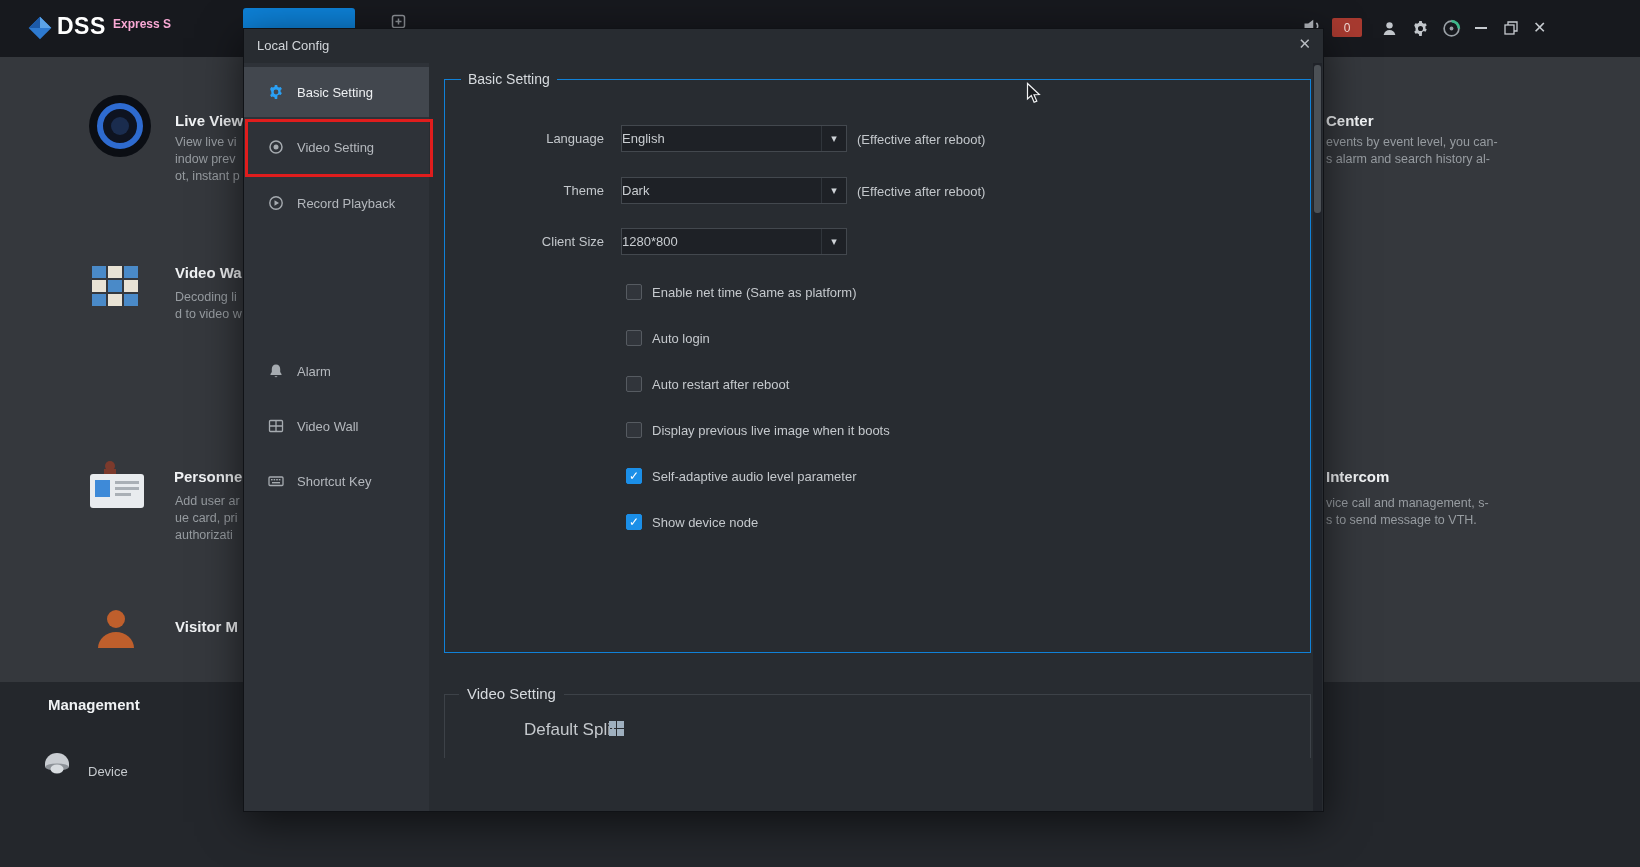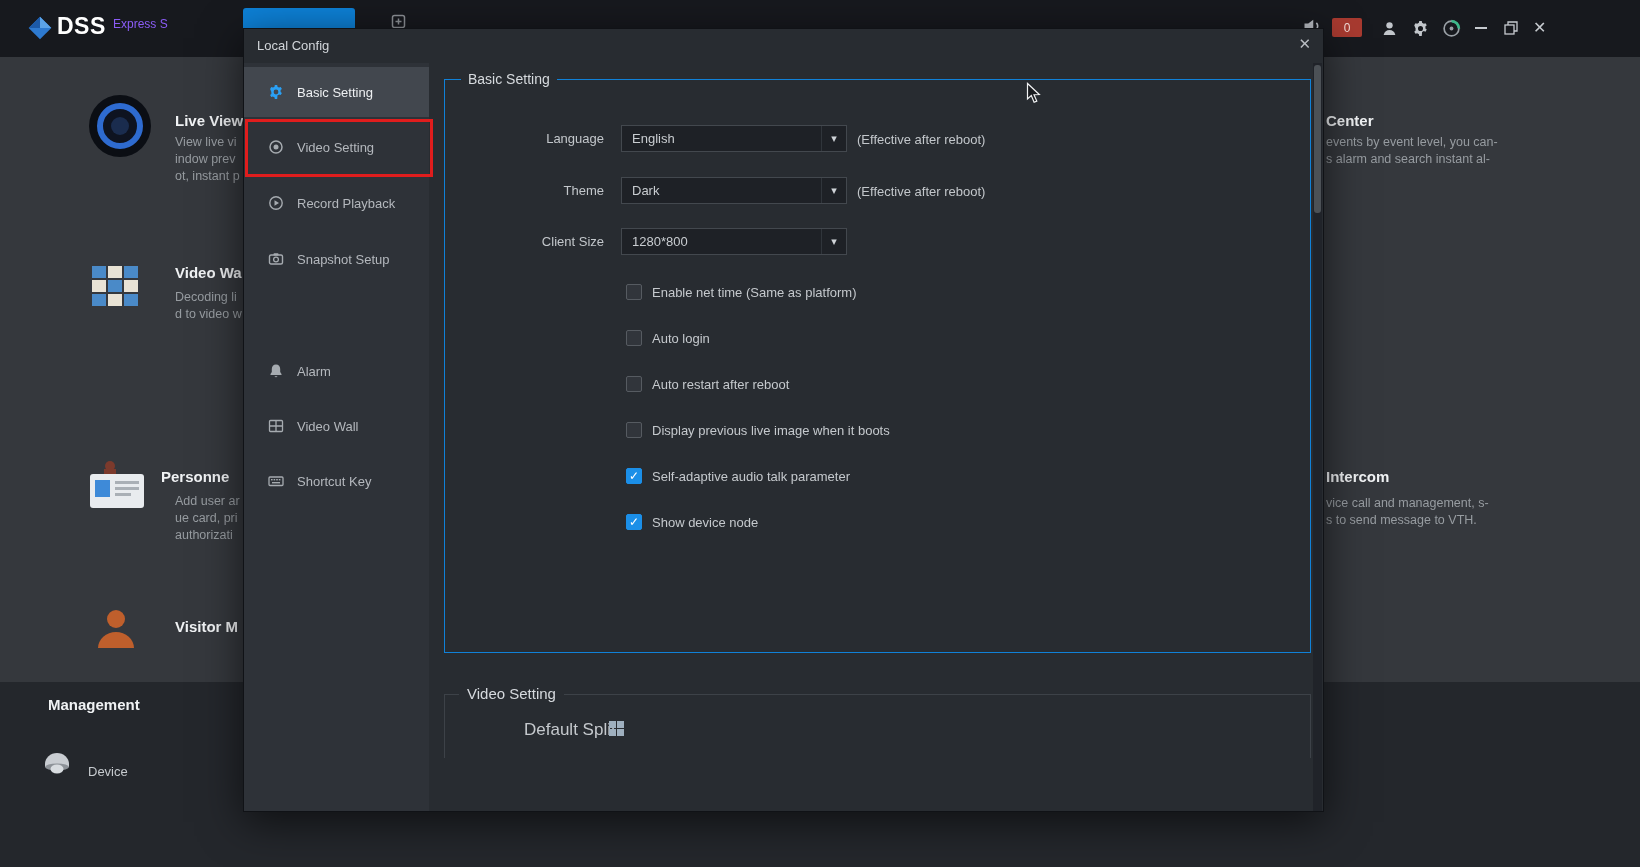--- a/index.html
+++ b/index.html
@@ -3,21 +3,21 @@
 <meta charset="utf-8">
 <style>
   html,body{margin:0;padding:0}
   body{width:1640px;height:867px;background:#35383d;font-family:"Liberation Sans",sans-serif;overflow:hidden;position:relative}
   .a{position:absolute}
   svg{display:block}
 
   
   .topbar{position:absolute;left:0;top:0;width:1640px;height:57px;background:#17191e;z-index:5}
   .brand{position:absolute;left:57px;top:13px;color:#fff;font-size:23px;font-weight:bold;letter-spacing:.5px}
-  .brand-suffix{position:absolute;left:113px;top:17px;color:#8b5cf6;font-size:12px;font-weight:normal}
+  .brand-suffix{position:absolute;left:113px;top:17px;color:#f9a8d4;font-size:12px;font-weight:bold}
   .tab-stub{position:absolute;left:243px;top:8px;width:112px;height:49px;background:#0d80d6;border-radius:3px 3px 0 0}
   .tbicon{position:absolute;color:#bfc3c8;display:flex;align-items:center;justify-content:center;cursor:pointer}
   .badge{position:absolute;left:1332px;top:18px;width:30px;height:19px;background:#a83a30;border-radius:2px;color:#f2dad6;font-size:12px;display:flex;align-items:center;justify-content:center;cursor:pointer}
   .minline{width:12px;height:2px;background:#c6cacf}
   .closex{font-size:16px;color:#c6cacf}
 
   
   .bgband{position:absolute;left:0;top:682px;width:1640px;height:185px;background:#24272c}
   .card-title{position:absolute;color:#f0f2f4;font-size:15px;font-weight:bold;white-space:nowrap}
   .card-line{position:absolute;color:#979ca1;font-size:12.5px;white-space:nowrap}
@@ -31,21 +31,21 @@
   .dlg-close{position:absolute;right:12px;top:6px;font-size:15px;color:#b9bdc2;cursor:pointer}
   .dlg-side{position:absolute;left:0;top:34px;width:185px;height:748px;background:#2e3238}
   .side-item{position:absolute;left:0;width:185px;height:50px;display:flex;align-items:center;padding-left:24px;gap:13px;color:#b4b8bd;font-size:13px;cursor:pointer;box-sizing:border-box}
   .side-item[data-active="true"]{background:#42474e;color:#eef0f2}
   .side-item .icon{width:16px;height:16px;color:#a6abb0;display:inline-flex;flex:none}
   .side-item[data-active="true"] .icon{color:#2aa0f4}
   .dlg-content{position:absolute;left:185px;top:34px;width:894px;height:748px;background:#282c31}
   .groupbox{position:absolute;left:15px;top:16px;width:867px;height:574px;border:1px solid #1081d8;box-sizing:border-box}
   .legend{position:absolute;background:#282c31;padding:0 7px;color:#d6dade;font-size:14px;white-space:nowrap}
   .frm-label{position:absolute;left:15px;width:160px;text-align:right;color:#c3c7cb;font-size:13px}
-  .dropdown{position:absolute;left:192px;width:226px;height:27px;background:#1e2126;border:1px solid #43484e;display:flex;align-items:center;padding-left:10px;color:#c9cdd1;font-size:13px;box-sizing:border-box;cursor:pointer}
+  .dropdown{position:absolute;left:192px;width:226px;height:27px;background:#1e2126;border:1px solid #43484e;display:flex;align-items:center;color:#c9cdd1;font-size:13px;box-sizing:border-box;cursor:pointer}
   .dropdown .caret{position:absolute;right:0;top:0;width:24px;height:100%;display:flex;align-items:center;justify-content:center;color:#cfd3d7;font-size:11px;border-left:1px solid #30353b}
   .frm-note{position:absolute;left:428px;color:#c3c7cb;font-size:13px;white-space:nowrap}
   .cb{position:absolute;left:197px;width:16px;height:16px;background:#31353b;border:1px solid #565b61;border-radius:2px;display:flex;align-items:center;justify-content:center;box-sizing:border-box;cursor:pointer}
   .cb[data-checked="true"]{background:#1b8fe8;border-color:#1b8fe8}
   .cb .check{color:#fff;font-size:12px;display:none;line-height:1}
   .cb[data-checked="true"] .check{display:block}
   .cb-label{position:absolute;left:223px;color:#c5c9cd;font-size:13px;white-space:nowrap}
   .vs-box{position:absolute;left:15px;top:631px;width:867px;height:64px;border:1px solid #3d4248;border-bottom:none;box-sizing:border-box}
   .vs-legend{position:absolute;left:30px;top:622px;background:#282c31;padding:0 8px;color:#d6dade;font-size:15px}
   .vs-split-label{position:absolute;left:95px;top:657px;color:#c5c9cd;font-size:17px}
@@ -159,36 +159,36 @@
     <svg width="62" height="52">
       <circle cx="24" cy="6" r="5" fill="#7c3a2c"></circle>
       <rect x="18" y="9" width="12" height="9" fill="#7c3a2c"></rect>
       <rect x="4" y="14" width="54" height="34" rx="3" fill="#e9ecef"></rect>
       <rect x="9" y="20" width="15" height="17" fill="#3e8ad8"></rect>
       <rect x="29" y="21" width="24" height="3" fill="#aab0b6"></rect>
       <rect x="29" y="27" width="24" height="3" fill="#aab0b6"></rect>
       <rect x="29" y="33" width="16" height="3" fill="#aab0b6"></rect>
     </svg>
   </span>
-  <span class="card-title" style="left:161px;top:468px">Personne</span>
+  <span class="card-title" style="left:174px;top:468px">Personne</span>
   <span class="card-line" style="left:175px;top:494px">Add user ar</span>
   <span class="card-line" style="left:175px;top:511px">ue card, pri</span>
   <span class="card-line" style="left:175px;top:528px">authorizati</span>
 
   <span class="a" style="left:96px;top:610px">
     <svg width="44" height="38">
       <circle cx="20" cy="9" r="9" fill="#bf5f2c"></circle>
       <path d="M2 38a18 16 0 0 1 36 0z" fill="#bf5f2c"></path>
     </svg>
   </span>
   <span class="card-title" style="left:175px;top:618px">Visitor M</span>
 
   <span class="card-title" style="left:1326px;top:112px">Center</span>
   <span class="card-line" style="left:1326px;top:135px">events by event level, you can-</span>
-  <span class="card-line" style="left:1326px;top:152px">s alarm and search instant al-</span>
+  <span class="card-line" style="left:1326px;top:152px">s alarm and search history al-</span>
 
   <span class="card-title" style="left:1326px;top:468px">Intercom</span>
   <span class="card-line" style="left:1326px;top:496px">vice call and management, s-</span>
   <span class="card-line" style="left:1326px;top:513px">s to send message to VTH.</span>
 
   <span class="mgmt-label">Management</span>
   <span class="a" style="left:42px;top:752px">
     <svg width="30" height="26">
       <path d="M3 12a12 11 0 0 1 24 0v3H3z" fill="#c9cdd2"></path>
       <ellipse cx="15" cy="15" rx="12" ry="3.5" fill="#8d9298"></ellipse>
@@ -223,30 +223,20 @@
       <span>Video Setting</span>
     </div>
     <div class="side-item" style="top:115px" data-active="false">
       <span class="icon">
           <svg viewBox="0 0 16 16" width="16" height="16">
             <circle cx="8" cy="8" r="6.2" fill="none" stroke="currentColor" stroke-width="1.4"></circle>
             <path d="M6.5 5.2v5.6L11 8z" fill="currentColor"></path>
           </svg>
         </span>
       <span>Record Playback</span>
-    </div>
-    <div class="side-item" style="top:171px" data-active="false">
-      <span class="icon">
-          <svg viewBox="0 0 16 16" width="16" height="16">
-            <rect x="1.5" y="4" width="13" height="9" rx="1.5" fill="none" stroke="currentColor" stroke-width="1.4"></rect>
-            <circle cx="8" cy="8.5" r="2.4" fill="none" stroke="currentColor" stroke-width="1.3"></circle>
-            <rect x="5.5" y="2.2" width="5" height="2.4" rx="0.8" fill="currentColor"></rect>
-          </svg>
-        </span>
-      <span>Snapshot Setup</span>
     </div>
     <div class="side-item" style="top:283px" data-active="false">
       <span class="icon">
           <svg viewBox="0 0 16 16" width="16" height="16">
             <path d="M8 1.5c-2.6 0-4.2 2-4.2 4.4v3.2L2.5 11v1h11v-1l-1.3-1.9V5.9C12.2 3.5 10.6 1.5 8 1.5z" fill="currentColor"></path>
             <path d="M6.5 13.2a1.6 1.6 0 0 0 3 0z" fill="currentColor"></path>
           </svg>
         </span>
       <span>Alarm</span>
     </div>
@@ -310,21 +300,21 @@
 
     <div class="cb" style="top:313px" data-checked="false"></div>
     <span class="cb-label" style="top:314px">Auto restart after reboot</span>
 
     <div class="cb" style="top:359px" data-checked="false"></div>
     <span class="cb-label" style="top:360px">Display previous live image when it boots</span>
 
     <div class="cb" style="top:405px" data-checked="true">
         <span class="check">✓</span>
       </div>
-    <span class="cb-label" style="top:406px">Self-adaptive audio talk parameter</span>
+    <span class="cb-label" style="top:406px">Self-adaptive audio level parameter</span>
 
     <div class="cb" style="top:451px" data-checked="true">
         <span class="check">✓</span>
       </div>
     <span class="cb-label" style="top:452px">Show device node</span>
 
     <div class="vs-box"></div>
     <span class="vs-legend">Video Setting</span>
     <span class="vs-split-label">Default Split</span>
     <div class="split-grid">

